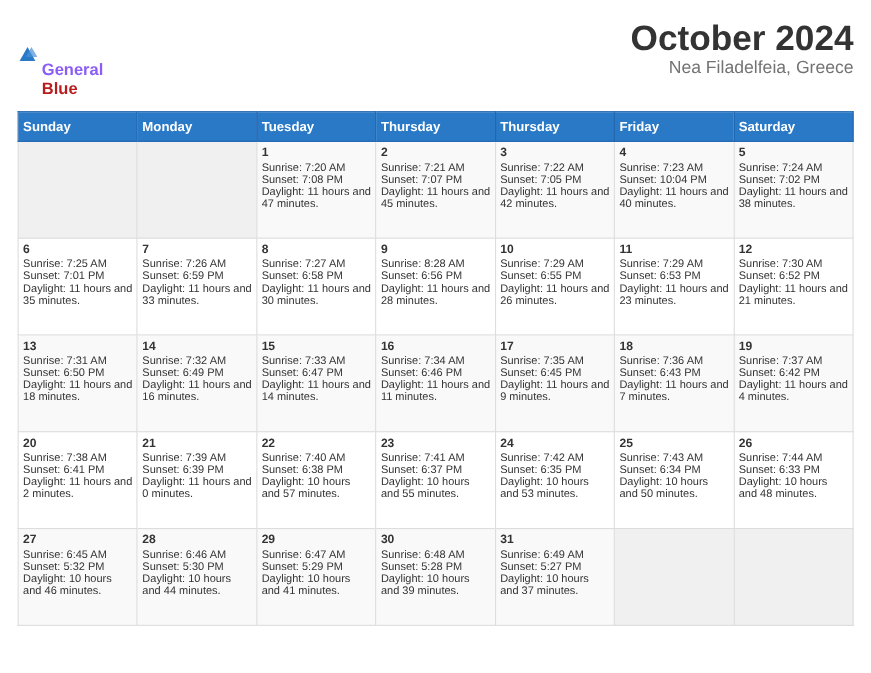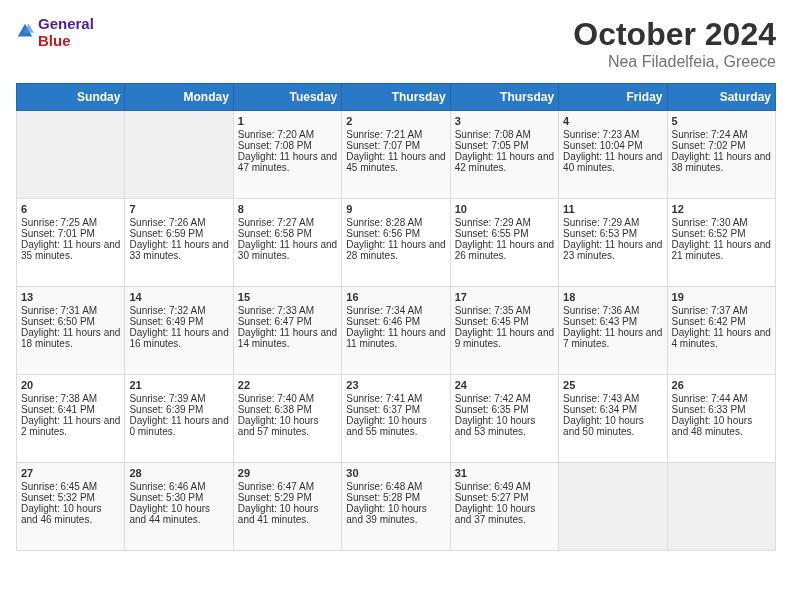--- a/index.html
+++ b/index.html
@@ -17,22 +17,23 @@
       margin-bottom: 12px;
     }
     .logo {
       display: flex;
       align-items: center;
       gap: 4px;
     }
     .logo-text-general {
       font-size: 15px;
       font-weight: bold;
-      color: #4c1d95;
+      color: #8b5cf6;
       line-height: 1.1;
+      margin-top: 40px;
     }
     .logo-text-blue {
       font-size: 15px;
       font-weight: bold;
       color: #b91c1c;
       line-height: 1.1;
     }
     .logo-icon {
       width: 18px;
       height: 18px;
@@ -55,21 +56,21 @@
       table-layout: fixed;
     }
     thead tr {
       background-color: #2979c7;
       color: #fff;
     }
     thead th {
       padding: 6px 4px;
       font-size: 12px;
       font-weight: bold;
-      text-align: right;
+      text-align: left;
       border: 1px solid #2266b0;
     }
     tbody tr {
       border-bottom: 1px solid #ccc;
     }
     tbody tr:nth-child(odd) {
       background-color: #f9f9f9;
     }
     tbody tr:nth-child(even) {
       background-color: #fff;
@@ -137,21 +138,21 @@
           <div>Daylight: 11 hours and 47 minutes.</div>
         </td>
         <td>
           <span class="day-num">2</span>
           <div>Sunrise: 7:21 AM</div>
           <div>Sunset: 7:07 PM</div>
           <div>Daylight: 11 hours and 45 minutes.</div>
         </td>
         <td>
           <span class="day-num">3</span>
-          <div>Sunrise: 7:08 AM</div>
+          <div>Sunrise: 7:22 AM</div>
           <div>Sunset: 7:05 PM</div>
           <div>Daylight: 11 hours and 42 minutes.</div>
         </td>
         <td>
           <span class="day-num">4</span>
           <div>Sunrise: 7:23 AM</div>
           <div>Sunset: 10:04 PM</div>
           <div>Daylight: 11 hours and 40 minutes.</div>
         </td>
         <td>

